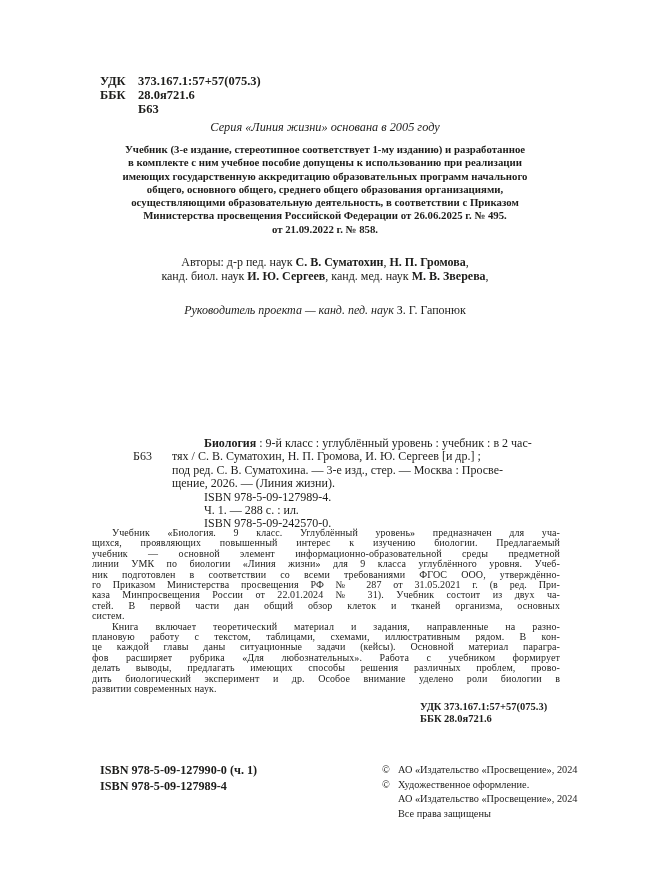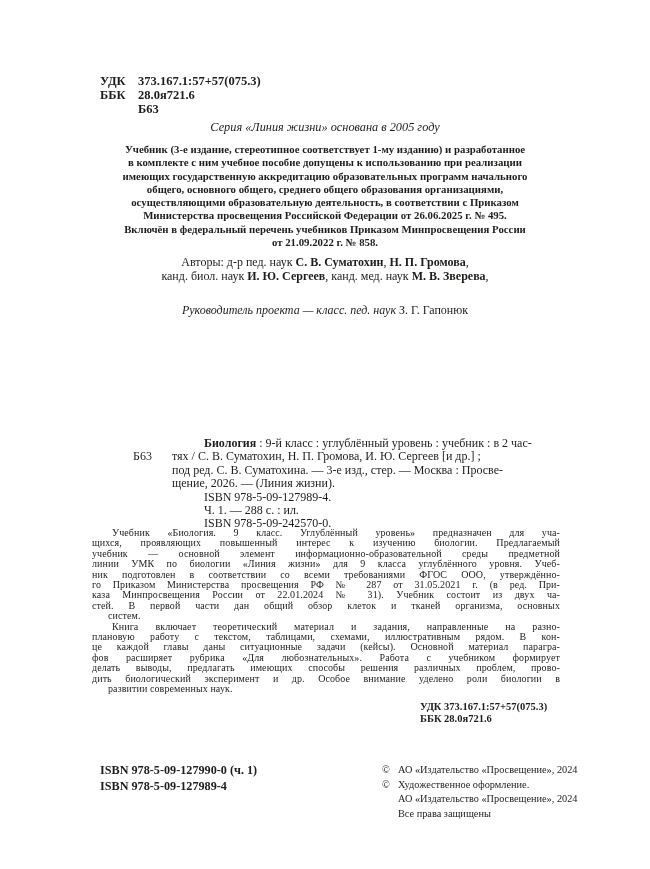--- a/index.html
+++ b/index.html
@@ -31,21 +31,21 @@
   
   #card{left:133px;top:437px;font-size:12px;line-height:13.4px;}
   #card .sign{position:absolute;left:0;top:13.4px;font-size:12px;}
   #card .body{margin-left:39px;width:392px;}
   .kline.indent{padding-left:32px;}
 
   
   #annotation{left:92px;top:528px;width:468px;font-size:10px;line-height:10.4px;letter-spacing:0.1px;}
   .jline{text-align:justify;text-align-last:justify;}
   .jline.indent{text-indent:20px;}
-  .jline.last{text-align-last:left;margin-left:16px;}
+  .jline.last{text-align-last:left;}
 
   
   #bottom-codes{left:420px;top:701px;font-weight:bold;font-size:10.5px;line-height:11.8px;}
 
   
   #isbn{left:100px;top:762px;font-weight:bold;font-size:12.2px;line-height:16px;}
 
   
   #copyright{left:382px;top:763px;font-size:10.3px;line-height:14.6px;}
   #copyright .row{display:grid;grid-template-columns:16px auto;}
@@ -70,31 +70,30 @@
 
 <div class="abs" id="series">Серия «Линия жизни» основана в 2005 году</div>
 
 <div class="abs" id="approval">
     <div class="cline"><span>Учебник (3-е издание, стереотипное соответствует 1-му изданию) и разработанное</span></div>
     <div class="cline"><span>в комплекте с ним учебное пособие допущены к использованию при реализации</span></div>
     <div class="cline"><span>имеющих государственную аккредитацию образовательных программ начального</span></div>
     <div class="cline"><span>общего, основного общего, среднего общего образования организациями,</span></div>
     <div class="cline"><span>осуществляющими образовательную деятельность, в соответствии с Приказом</span></div>
     <div class="cline"><span>Министерства просвещения Российской Федерации от 26.06.2025 г. № 495.</span></div>
-    <div class="cline"><span>Включён в федеральный перечень учебников Приказом Минпросвещения России</span></div>
     <div class="cline"><span>от 21.09.2022 г. № 858.</span></div>
   </div>
 
 <div class="abs" id="authors">
     <div class="aline"><span>Авторы: д-р пед. наук </span><span class="b">С. В. Суматохин</span><span>, </span><span class="b">Н. П. Громова</span><span>,</span></div>
     <div class="aline"><span>канд. биол. наук </span><span class="b">И. Ю. Сергеев</span><span>, канд. мед. наук </span><span class="b">М. В. Зверева</span><span>,</span></div>
   </div>
 
 <div class="abs" id="leader">
-    <div class="aline"><span class="i">Руководитель проекта — класс. пед. наук </span><span>З. Г. Гапонюк</span></div>
+    <div class="aline"><span class="i">Руководитель проекта — канд. пед. наук </span><span>З. Г. Гапонюк</span></div>
   </div>
 
 <div class="abs" id="card">
   <span class="sign">Б63</span>
   <div class="body">
       <div class="kline indent"><span class="b">Биология</span><span> : 9-й класс : углублённый уровень : учебник : в 2 час-</span></div>
       <div class="kline"><span>тях / С. В. Суматохин, Н. П. Громова, И. Ю. Сергеев [и др.] ;</span></div>
       <div class="kline"><span>под ред. С. В. Суматохина. — 3-е изд., стер. — Москва : Просве-</span></div>
       <div class="kline"><span>щение, 2026. — (Линия жизни).</span></div>
       <div class="kline indent"><span>ISBN 978-5-09-127989-4.</span></div>

